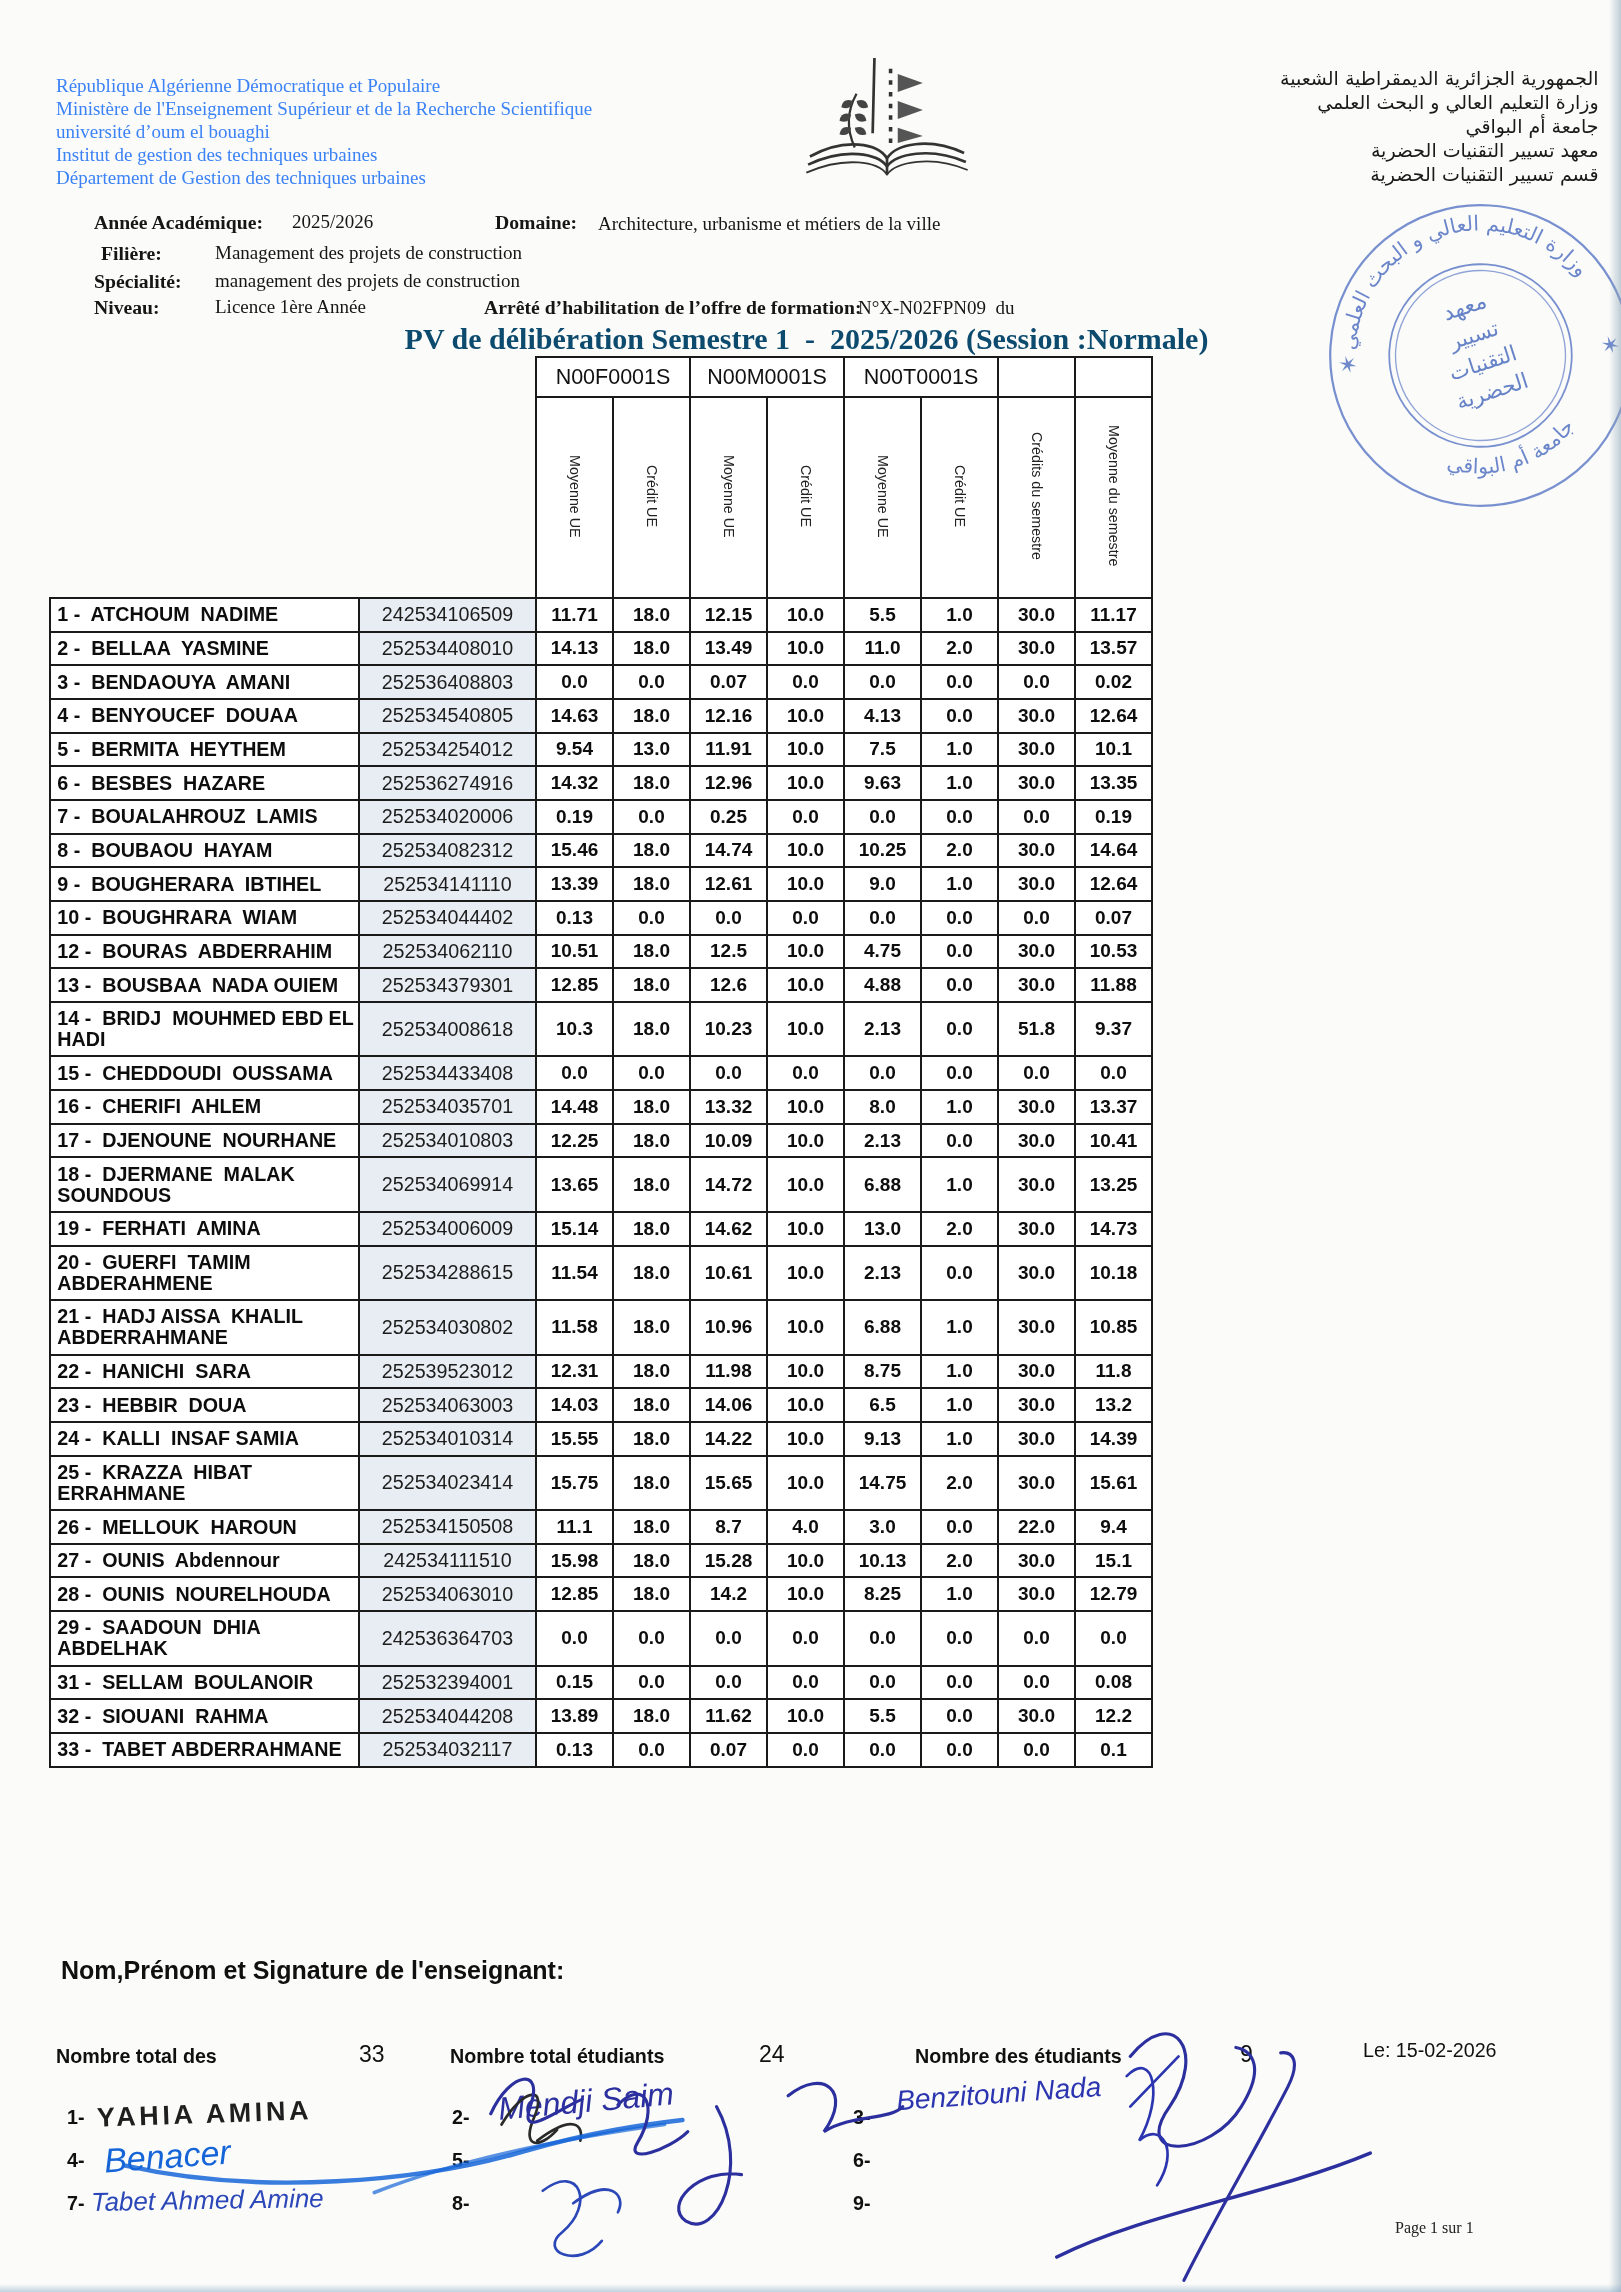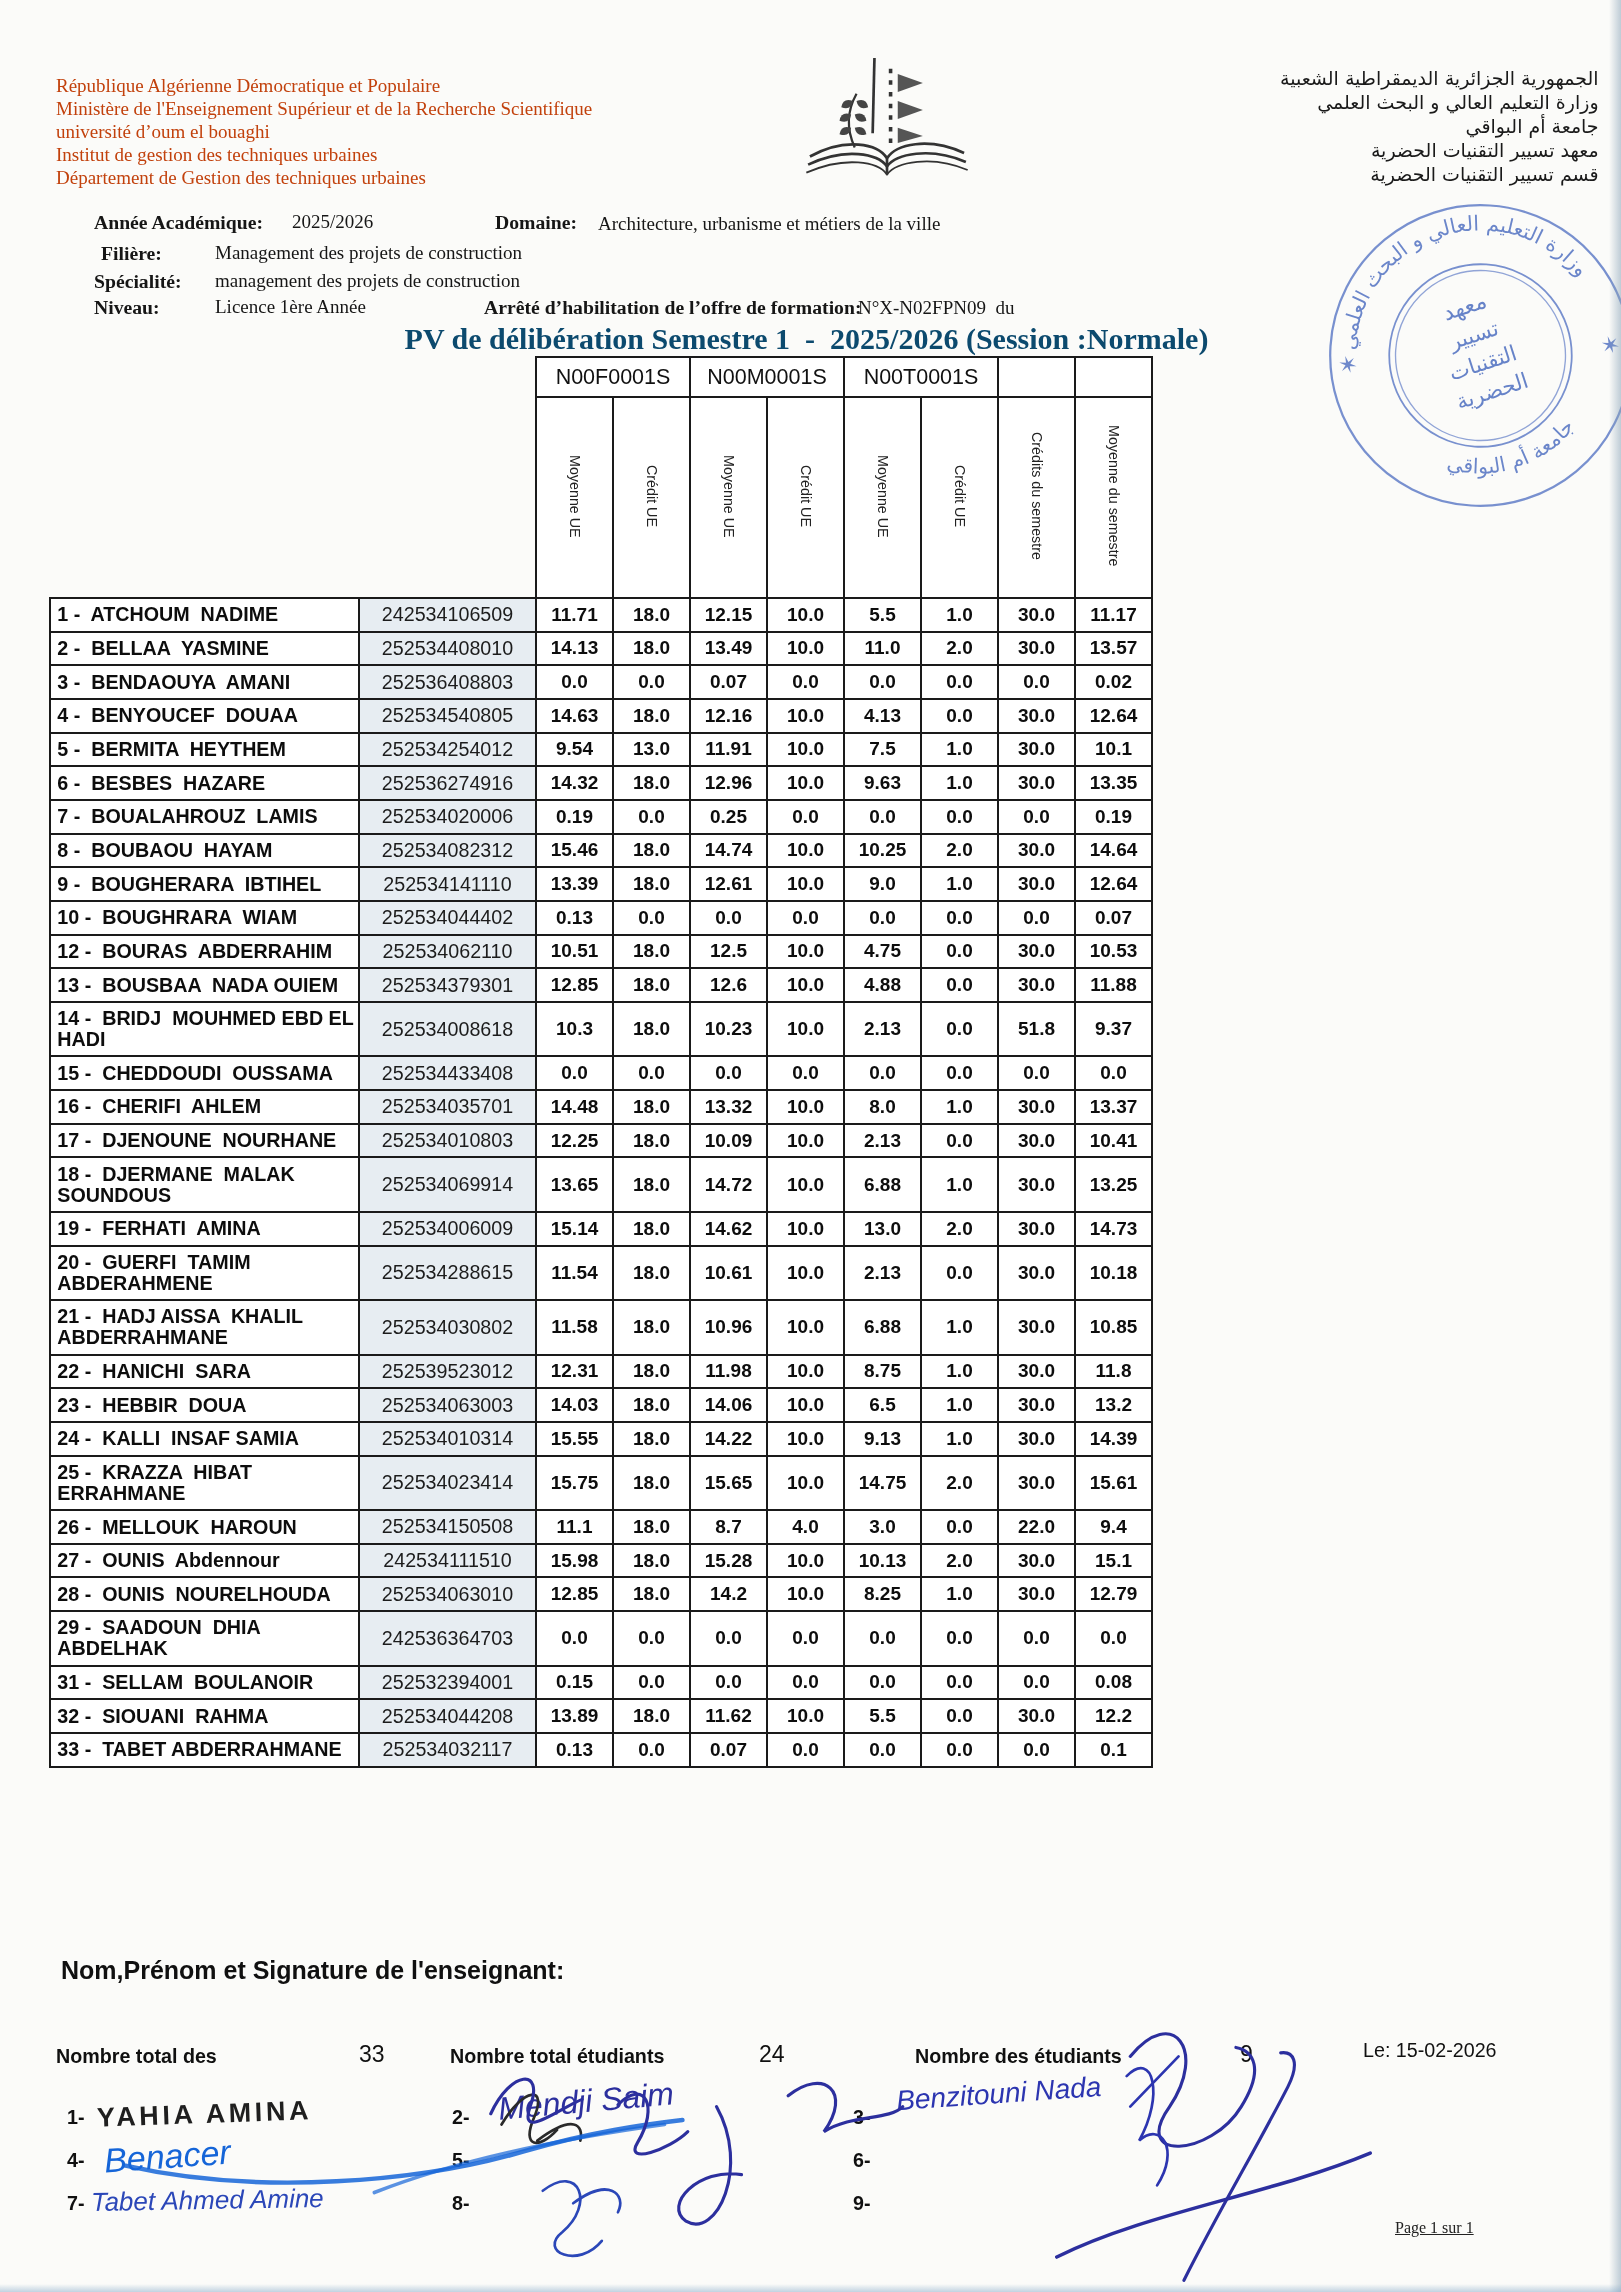--- a/index.html
+++ b/index.html
@@ -2,21 +2,21 @@
 <html style="font-size:14.3px"><head>
 <meta charset="utf-8">
 <style>
   html,body{margin:0;padding:0;}
   body{width:1621px;height:2293px;position:relative;overflow:hidden;
        background:#fbfbf9;color:#161616;
        font-family:"Liberation Sans",sans-serif;}
   .abs{position:absolute;}
   
   .hdr-fr{left:56px;top:74px;font-family:"Liberation Serif",serif;
-          font-size:19px;line-height:23px;color:#c2410c;}
+          font-size:19px;line-height:23px;color:#3b82f6;}
   .hdr-ar{right:22.4px;top:66px;text-align:right;direction:rtl;
           font-family:"DejaVu Sans",sans-serif;font-size:19px;line-height:24px;color:#1a1a1a;}
   
   .meta-label{font-family:"Liberation Serif",serif;font-weight:bold;font-size:19.7px;white-space:pre;}
   .meta-value{font-family:"Liberation Serif",serif;font-size:19px;white-space:pre;}
   
   .doc-title{left:296px;top:322px;width:1021px;text-align:center;
              font-family:"Liberation Serif",serif;font-weight:bold;font-size:30px;
              white-space:pre;color:#0c4a6e;}
   
@@ -29,21 +29,21 @@
   .vtext{writing-mode:vertical-rl;white-space:nowrap;font-size:14.3px;color:#222;display:inline-block;}
   td.cell-name{background:#fff;font-weight:bold;font-size:19.7px;line-height:1.06;
                padding:5.4px 3.6px 5.4px 6.3px;white-space:pre-wrap;color:#0d0d0d;}
   td.cell-id{background:#e7edf2;text-align:center;font-size:19.7px;color:#1c1c1c;padding:3.6px 1.8px;}
   td.cell-num{background:#fff;text-align:center;font-weight:bold;font-size:19px;color:#0d0d0d;padding:3.6px 1.8px;}
   
   .f-label{font-weight:bold;font-size:19.7px;color:#101010;white-space:pre;}
   .f-value{font-size:23px;color:#101010;}
   .f-date{font-size:19.7px;color:#101010;}
   .slot-label{font-weight:bold;font-size:19.7px;color:#101010;}
-  .page-label{font-family:"Liberation Serif",serif;font-size:16px;color:#222;text-decoration:underline;}
+  .page-label{font-family:"Liberation Serif",serif;font-size:16px;color:#222;}
   
   .hand{font-style:italic;white-space:pre;}
   .hw-yahia{left:97px;top:2099px;font-size:27px;letter-spacing:3.6px;color:#1f1f1f;
             transform:rotate(-2deg);font-style:normal;font-weight:bold;}
   .hw-mendji{left:498px;top:2083px;font-size:32px;color:#2c2f9e;transform:rotate(-5deg);}
   .hw-benzitouni{left:896px;top:2078px;font-size:28px;color:#2c35b0;transform:rotate(-4deg);}
   .hw-benacer{left:104px;top:2137px;font-size:34px;color:#1565d8;transform:rotate(-4deg);}
   .hw-tabet{left:91px;top:2185px;font-size:26px;color:#2b47b8;transform:rotate(-1deg);}
   
   .edge-right{right:0;top:0;width:12.5px;height:100%;

